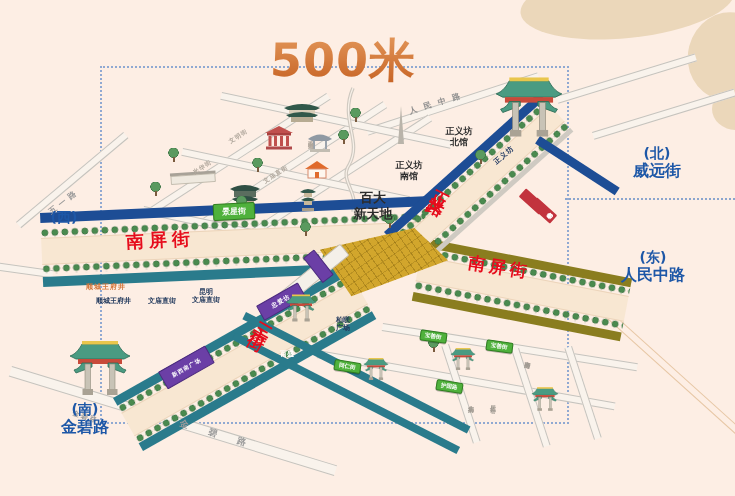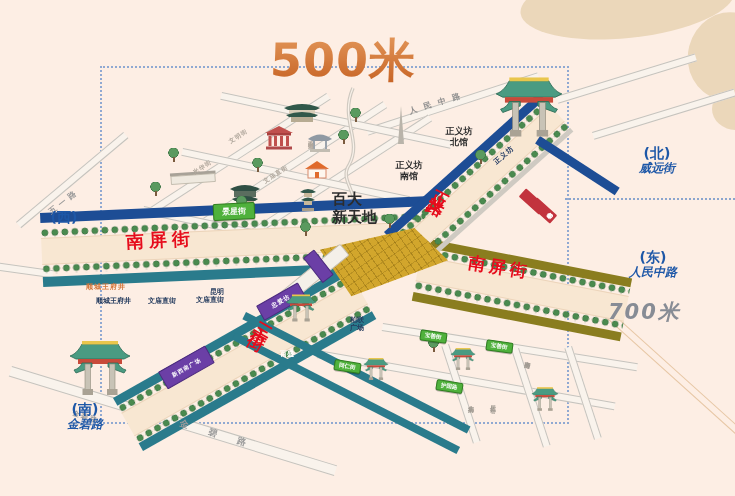--- a/index.html
+++ b/index.html
@@ -63,21 +63,21 @@
   .icon{position:absolute;z-index:4;}
   .tree{position:absolute;width:11px;height:14px;z-index:4;
         background:
           linear-gradient(#7a5b3e,#7a5b3e) no-repeat 50% 100%/2px 5px,
           radial-gradient(circle at 50% 34%,#5a9a5f 4.2px,#3a7343 5px,transparent 5.4px);}
 
   
   .lbl{position:absolute;white-space:nowrap;z-index:6;font-weight:bold;}
   .corner{color:#1d57a7;text-align:center;line-height:1.12;z-index:7;}
   .corner .dir{display:block;font-size:14px;}
-  .corner .nm{display:block;font-size:12px;font-style:italic;}
+  .corner .nm{display:block;font-size:16px;}
   .redname{color:#e60c1c;font-weight:900;}
   .vert{writing-mode:vertical-rl;}
   .roadtxt{color:#9a9a9a;font-weight:bold;}
   .mini{font-size:7px;color:#243b5e;line-height:1.2;}
   .mini .ln{display:block;}
   .nwtxt{font-size:6px;color:#b0a79c;font-weight:bold;letter-spacing:1px;z-index:5;}
   #dist700{font-size:21px;font-style:italic;color:#878c95;font-weight:bold;letter-spacing:2px;}
 
   .curve{position:absolute;z-index:1;}
 </style>
@@ -314,21 +314,20 @@
       <span>购物中心</span>
     </div>
 
   <div class="gsign big" style="left:213px;top:203px;transform:rotate(-3deg);">景星街</div>
   <div class="gsign small" style="left:420px;top:331px;transform:rotate(8deg);">宝善街</div>
   <div class="gsign small" style="left:486px;top:341px;transform:rotate(8deg);">宝善街</div>
   <div class="gsign small" style="left:334px;top:361px;transform:rotate(9deg);">同仁街</div>
   <div class="gsign small" style="left:436px;top:381px;transform:rotate(9deg);">护国路</div>
 
   <div id="title" class="lbl">500米</div>
-  <div id="dist700" class="lbl" style="left:608px;top:298px;">700米</div>
 
   <div class="lbl corner" style="left:8px;top:210px;width:112px;">
     <span class="dir">(西)</span>
   </div>
   <div class="lbl corner" style="left:602px;top:146px;width:110px;">
     <span class="dir">(北)</span>
     <span class="nm">威远街</span>
   </div>
   <div class="lbl corner" style="left:586px;top:250px;width:134px;">
     <span class="dir">(东)</span>
@@ -358,30 +357,30 @@
 
   <div class="lbl" style="left:492px;top:150px;font-size:7px;color:#16315e;letter-spacing:1px;transform:rotate(-41deg);">正义坊</div>
   <div class="lbl mini" style="left:438px;top:126px;width:42px;text-align:center;font-size:9px;color:#2c2c2c;">
     <span class="ln">正义坊</span>
     <span class="ln">北馆</span>
   </div>
   <div class="lbl mini" style="left:390px;top:160px;width:38px;text-align:center;font-size:9px;color:#2c2c2c;">
     <span class="ln">正义坊</span>
     <span class="ln">南馆</span>
   </div>
-  <div class="lbl mini" style="left:332px;top:190px;width:42px;font-size:15px;color:#2c2c2c;">
+  <div class="lbl mini" style="left:352px;top:190px;width:42px;text-align:center;font-size:13px;color:#2c2c2c;">
     <span class="ln">百大</span>
     <span class="ln">新天地</span>
   </div>
   <div class="lbl mini" style="left:86px;top:283px;color:#d4763b;letter-spacing:1px;">顺城王府井</div>
   <div class="lbl mini" style="left:96px;top:297px;">顺城王府井</div>
   <div class="lbl mini" style="left:148px;top:297px;">文庙直街</div>
-  <div class="lbl mini" style="left:188px;top:288px;width:36px;text-align:right;">
+  <div class="lbl mini" style="left:188px;top:288px;width:36px;text-align:center;">
     <span class="ln">昆明</span>
     <span class="ln">文庙直街</span>
   </div>
-  <div class="lbl mini" style="left:336px;top:316px;width:28px;text-align:right;">
+  <div class="lbl mini" style="left:336px;top:316px;width:28px;text-align:left;">
     <span class="ln">柏联</span>
     <span class="ln">广场</span>
   </div>
   <div class="lbl mini" style="left:280px;top:350px;color:#fff;">百盛</div>
 
 </div>
 
 </body></html>

